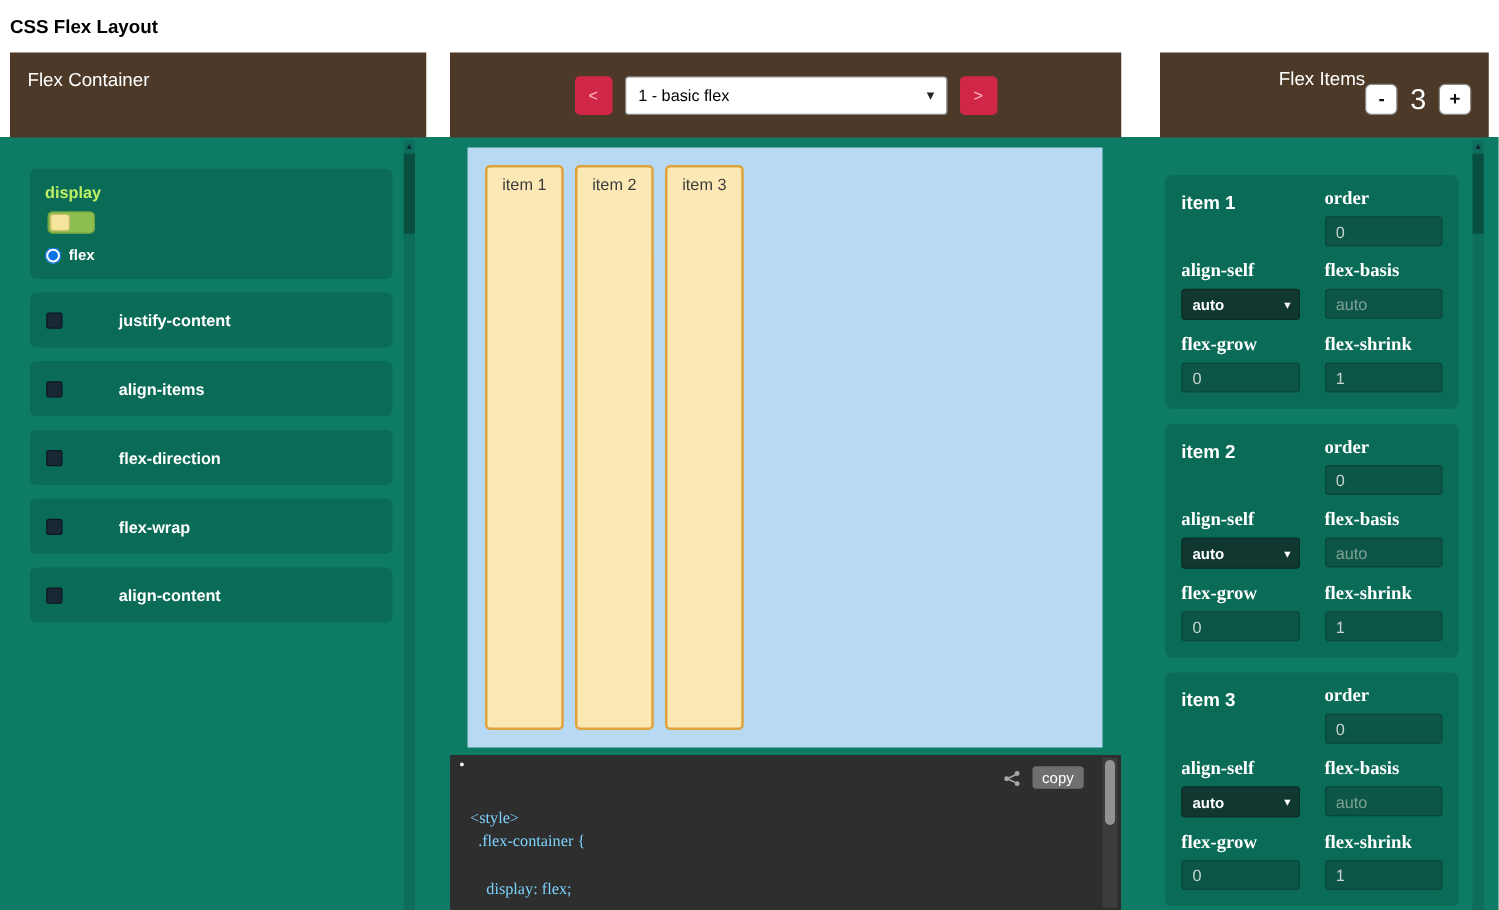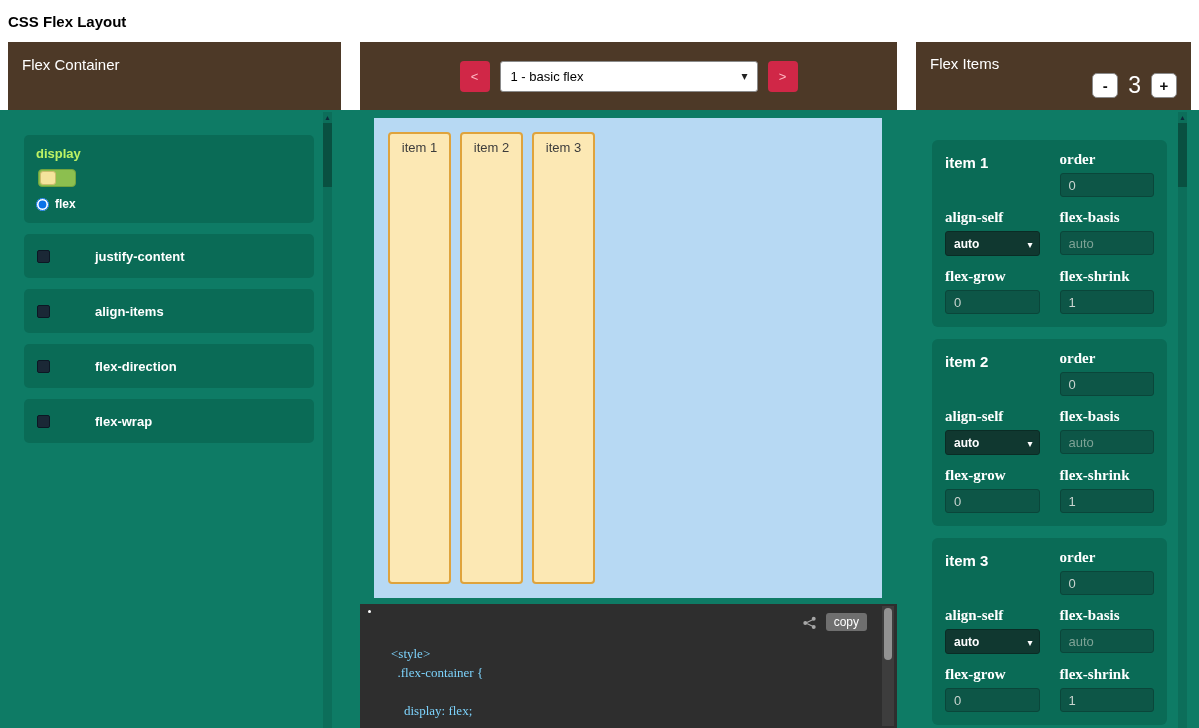--- a/index.html
+++ b/index.html
@@ -20,21 +20,21 @@
     background: linear-gradient(#fff 0, #fff 68px, #0e7b65 68px, #0e7b65 100%);
   }
   .col { display: flex; flex-direction: column; min-width: 0; }
   .col.left { width: 333px; flex: none; }
   .col.mid { width: 537px; flex: none; }
   .col.right { flex: 1; }
 
   .colhead { height: 68px; background: #4d3927; color: #fff; font-size: 15px; flex: none; }
   .left .colhead { padding: 14px; }
   .mid .colhead { display: flex; align-items: center; justify-content: center; gap: 10px; }
-  .right .colhead { display: flex; flex-direction: column; justify-content: flex-start; padding: 13px 14px 6px; }
+  .right .colhead { display: flex; flex-direction: row; justify-content: flex-end; padding: 13px 14px 6px; margin-left: 12px; }
   .head-controls { display: flex; align-items: center; justify-content: flex-end; gap: 10px; }
   .count-btn { width: 26px; height: 25px; background: #fff; border: 1px solid #8a8a8a; border-radius: 5px;
                font-size: 15px; font-weight: bold; color: #111; cursor: pointer; line-height: 1; }
   .count-num { font-size: 23px; color: #fff; }
 
   .navbtn { width: 30px; height: 31px; background: #d02747; border: none; border-radius: 4px;
             color: #ffb9c4; font-size: 13px; cursor: pointer; }
 
   .select-wrap { position: relative; display: block; }
   .select-wrap::after { content: "▾"; position: absolute; right: 10px; top: 50%; transform: translateY(-50%);
@@ -71,21 +71,21 @@
   .right-body .vtrack { right: 4px; }
   .vtrack .up { height: 11px; text-align: center; font-size: 7px; line-height: 11px; color: #0d2b3a; cursor: pointer; }
   .vtrack .thumb { height: 64px; background: #095041; cursor: pointer; }
 
   
   .mid-body { display: flex; flex-direction: column; }
   .preview-area { height: 480px; margin: 8px 15px 0 14px; background: #b7d9f3; display: flex; padding: 14px; gap: 9px; }
   .preview-item { width: 63px; flex: none; background: #fce8b4; border: 2px solid #dfa33c; border-radius: 4px;
                   font-size: 13px; color: #3c3c3c; text-align: center; padding-top: 6px; }
 
-  .codebox { flex: 1; margin-top: 6px; background: #2e2e2e; position: relative; overflow: hidden; min-height: 0; padding-left: 15px; }
+  .codebox { flex: 1; margin-top: 6px; background: #2e2e2e; position: relative; overflow: hidden; min-height: 0; }
   .code-dot { position: absolute; top: 6px; left: 8px; width: 3px; height: 3px; border-radius: 50%; background: #fff; }
   .code-toolbar { position: absolute; top: 9px; right: 30px; display: flex; align-items: center; gap: 9px; }
   .copy-btn { background: #6f6f6f; color: #fff; border: none; border-radius: 3px; font-size: 12px;
               padding: 2px 8px; cursor: pointer; font-family: inherit; }
   .codebox pre { margin: 40px 0 0 16px; font-family: Liberation Serif, serif; font-size: 13px;
                  line-height: 19px; color: #7dd3fc; white-space: pre; }
   .code-scroll { position: absolute; top: 2px; right: 3px; bottom: 2px; width: 12px; background: #3d3d3d; }
   .code-scroll .thumb { margin: 2px auto 0; width: 8px; height: 52px; background: #929292; border-radius: 4px; cursor: pointer; }
 
   
@@ -136,20 +136,24 @@
         <span class="section-label">align-items</span>
       </div>
       <div class="card section-card">
         <span class="cb"></span>
         <span class="section-label">flex-direction</span>
       </div>
       <div class="card section-card">
         <span class="cb"></span>
         <span class="section-label">flex-wrap</span>
       </div>
+      <div class="card section-card">
+        <span class="cb"></span>
+        <span class="section-label">align-content</span>
+      </div>
 
       <div class="vtrack">
         <div class="up">▲</div>
         <div class="thumb"></div>
       </div>
     </div>
   </aside>
 
   <main class="col mid">
     <header class="colhead">

